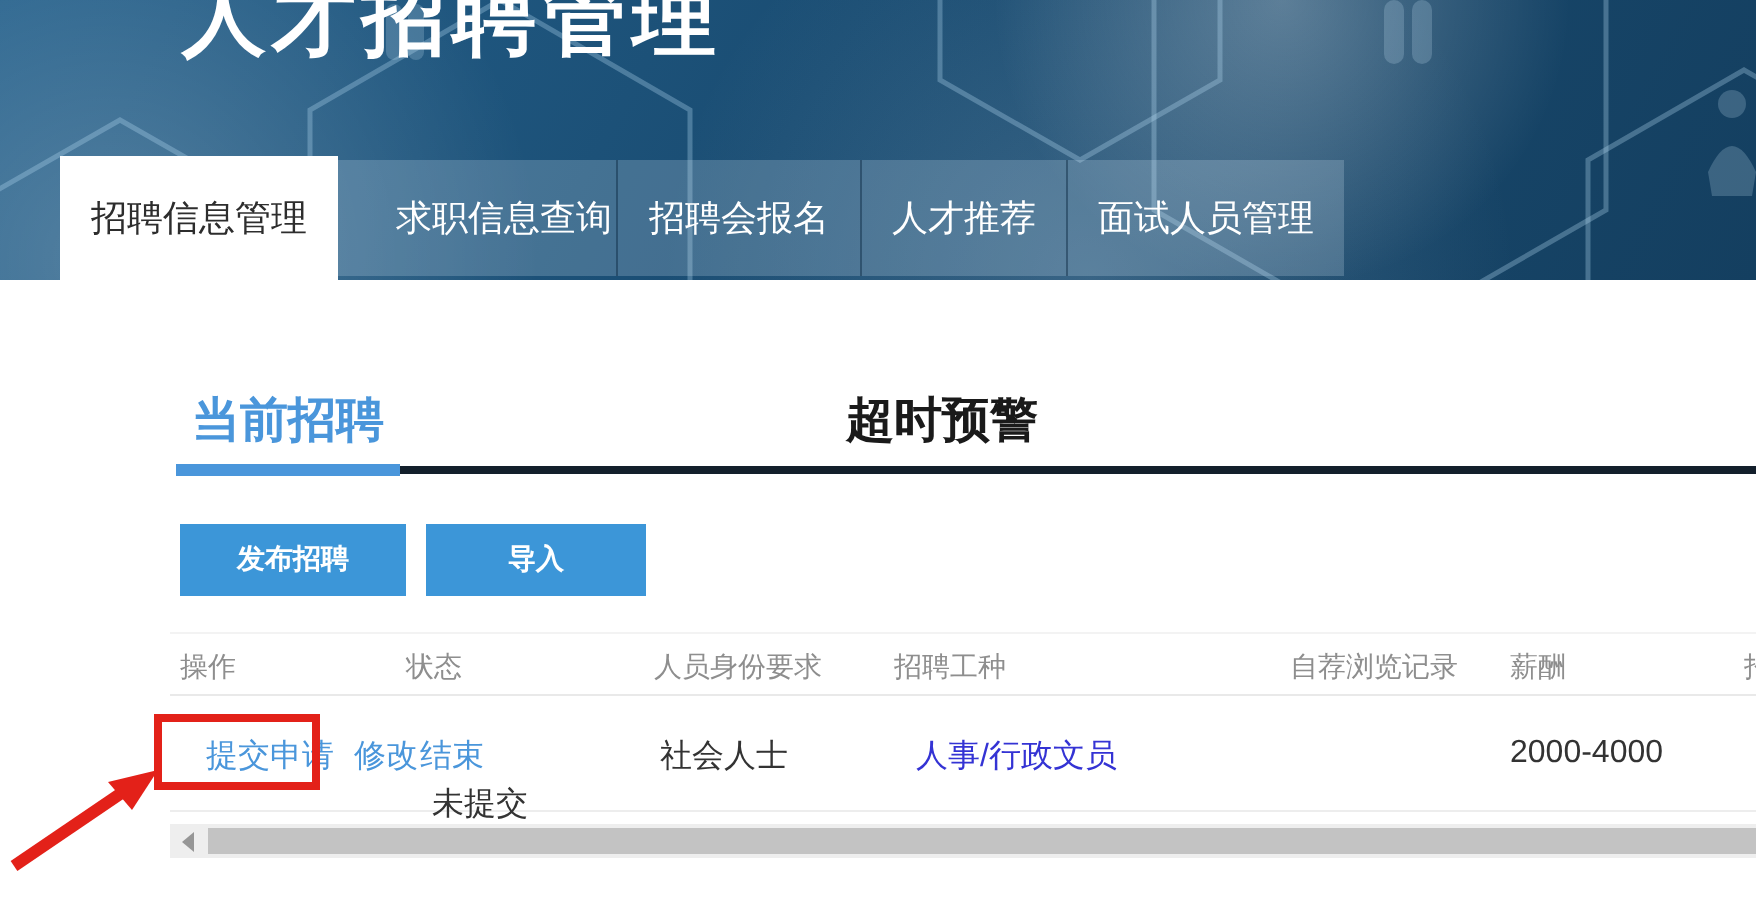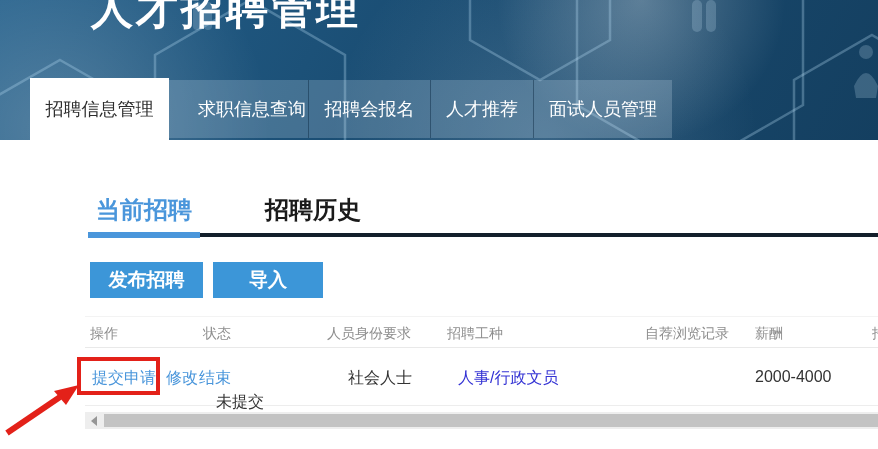--- a/index.html
+++ b/index.html
@@ -44,43 +44,43 @@
   .subtab.active { color:var(--accent,#4a96db); }
   .subtab.s1 { left:88px; width:112px; text-align:center; }
   .subtab.s2 { left:265px; }
   .subtab.s3 { left:423px; }
   .subtab-bar-accent { position:absolute; left:88px; top:232px; width:112px; height:6px; background:var(--accent,#4a96db); }
   .subtab-bar-dark   { position:absolute; left:200px; top:233px; width:678px; height:4px; background:#131f2b; }
 
   
   .btn {
     position:absolute; top:262px; height:36px; border:none; cursor:pointer;
-    background:var(--button_blue,#3c96d8); color:#fff; font-size:19px; font-weight:700;
+    background:var(--button_blue,#3c96d8); color:#fff; font-size:14px; font-weight:700;
     font-family:inherit; text-align:center;
   }
   .btn.publish { left:90px; width:113px; }
   .btn.import  { left:213px; width:110px; }
 
   
   .hline { position:absolute; left:85px; width:793px; height:1px; }
   .line-top    { top:316px; background:#f3f3f3; }
   .line-midtop { top:347px; background:#e9e9e9; }
   .line-bottom { top:405px; background:#ededed; }
 
   .th { position:absolute; top:325px; font-size:14px; color:#8e8e8e; white-space:nowrap; }
   .th.c0 { left:90px; }  .th.c1 { left:203px; } .th.c2 { left:327px; }
   .th.c3 { left:447px; } .th.c4 { left:645px; } .th.c5 { left:755px; }
   .th.c6 { left:872px; width:6px; overflow:hidden; }
 
   .td { position:absolute; top:368px; font-size:16px; color:#333; white-space:nowrap; }
   .td a, .link { text-decoration:none; cursor:pointer; }
-  .act { color:var(--accent,#4a96db); }
+  .act { color:var(--accent,#4a96db);margin-left:11px; }
   .act.a0 { left:92px; }  .act.a1 { left:166px; } .act.a2 { left:199px; }
   .td.status   { left:216px;margin-top:24px; }
-  .td.identity { left:348px;font-family:Liberation Mono, monospace; }
+  .td.identity { left:330px;font-family:Liberation Mono, monospace; }
   .td.jobtype  { left:458px; color:var(--job_link_blue,#3433d4); cursor:pointer; }
   .td.salary   { left:755px; }
 
   
   .red-box {
     position:absolute; left:77px; top:357px; width:83px; height:38px;
     border:4px solid var(--highlight_red,#e32119); pointer-events:none;
   }
   .red-arrow { position:absolute; left:0; top:372px; pointer-events:none; }
 
@@ -129,21 +129,21 @@
     <div class="tabs">
       <div class="tab tab1 active">招聘信息管理</div>
       <div class="tab tab2">求职信息查询</div>
       <div class="tab tab3 sep">招聘会报名</div>
       <div class="tab tab4 sep">人才推荐</div>
       <div class="tab tab5 sep">面试人员管理</div>
     </div>
   </div>
 
   <div class="subtab s1 active">当前招聘</div>
-  <div class="subtab s2">招聘历史</div>
+  <div class="subtab s3">超时预警</div>
   <div class="subtab-bar-accent"></div>
   <div class="subtab-bar-dark"></div>
 
   <button class="btn publish">发布招聘</button>
   <button class="btn import">导入</button>
 
   <div class="hline line-top"></div>
   <div class="hline line-midtop"></div>
   <div class="hline line-bottom"></div>
 

